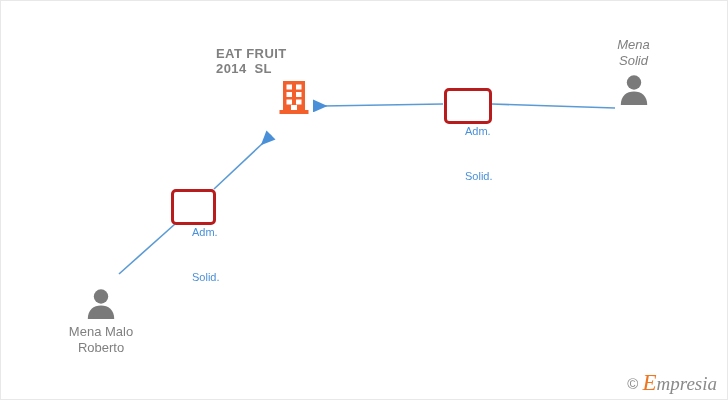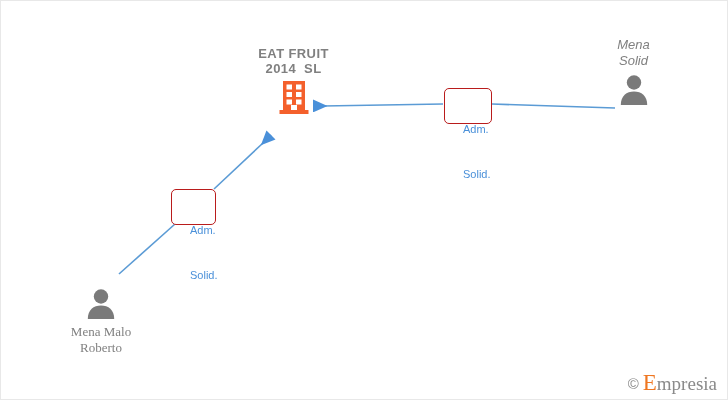--- a/index.html
+++ b/index.html
@@ -23,21 +23,20 @@
     position: absolute;
     left: 0;
     top: 0;
     width: 728px;
     height: 400px;
   }
 
   
   .company-node {
     position: absolute;
-    text-align: center;
   }
   .company-title {
     font-size: 13px;
     font-weight: bold;
     color: #808080;
     line-height: 15px;
     letter-spacing: 0.4px;
     white-space: pre;
   }
   .building-icon {
@@ -57,21 +56,21 @@
     white-space: pre;
   }
   .person-icon {
     display: block;
     margin: 0 auto;
   }
 
   
   .rel-label {
     position: absolute;
-    border: 1px solid #b91c1c;
+    border: 3px solid #b91c1c;
     border-radius: 5px;
     background: #ffffff;
     color: #4a90d9;
     font-size: 11px;
     line-height: 15px;
     text-align: center;
     padding: 3px 18px;
     box-sizing: border-box;
     white-space: pre;
   }
@@ -85,20 +84,21 @@
     align-items: center;
     gap: 4px;
   }
   .wm-copy {
     color: #8a8a8a;
     font-size: 15px;
     line-height: 15px;
   }
   .wm-text {
     font-family: "Liberation Serif", serif;
+    font-style: italic;
     font-size: 19px;
     line-height: 19px;
     color: #8a8a8a;
   }
   .wm-text .wm-e {
     color: #ef7722;
     font-size: 23px;
   }
 </style>
 </head>
@@ -144,21 +144,21 @@
 
   <div class="person-node" style="left:585px; top:36px; width:95px;font-style:italic;">
     <div class="person-name">Mena</div>
     <div class="person-name">Solid</div>
     <svg class="person-icon" width="32" height="32" viewBox="0 0 32 32" style="margin-top:4px;" xmlns="http://www.w3.org/2000/svg">
       <circle cx="16" cy="9.5" r="7.2" fill="#7a7a7a"></circle>
       <path d="M 2.8 32 C 2.8 23 8.6 18.6 16 18.6 C 23.4 18.6 29.2 23 29.2 32 Z" fill="#7a7a7a"></path>
     </svg>
   </div>
 
-  <div class="person-node" style="left:50px; top:286px; width:100px;font-family:Liberation Serif, serif;">
+  <div class="person-node" style="left:50px; top:286px; width:100px;">
     <svg class="person-icon" width="32" height="32" viewBox="0 0 32 32" xmlns="http://www.w3.org/2000/svg">
       <circle cx="16" cy="9.5" r="7.2" fill="#7a7a7a"></circle>
       <path d="M 2.8 32 C 2.8 23 8.6 18.6 16 18.6 C 23.4 18.6 29.2 23 29.2 32 Z" fill="#7a7a7a"></path>
     </svg>
     <div class="person-name" style="margin-top:5px;">Mena Malo</div>
     <div class="person-name">Roberto</div>
   </div>
 
   <div class="rel-label" style="left:443px; top:87px; width:48px; height:36px;">
     <div>Adm.</div>

